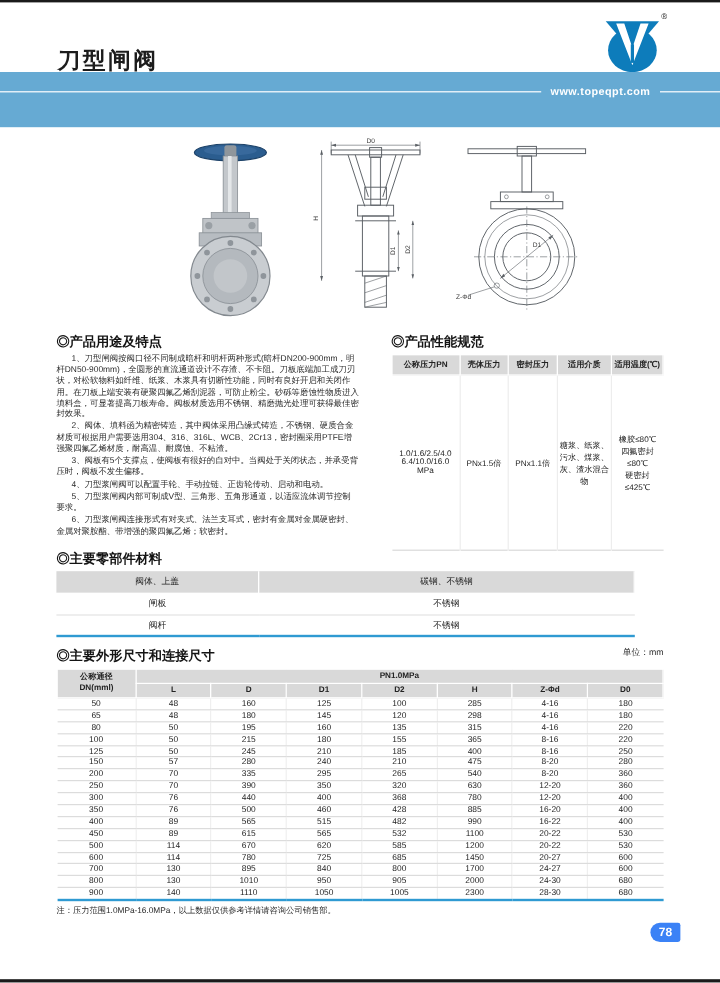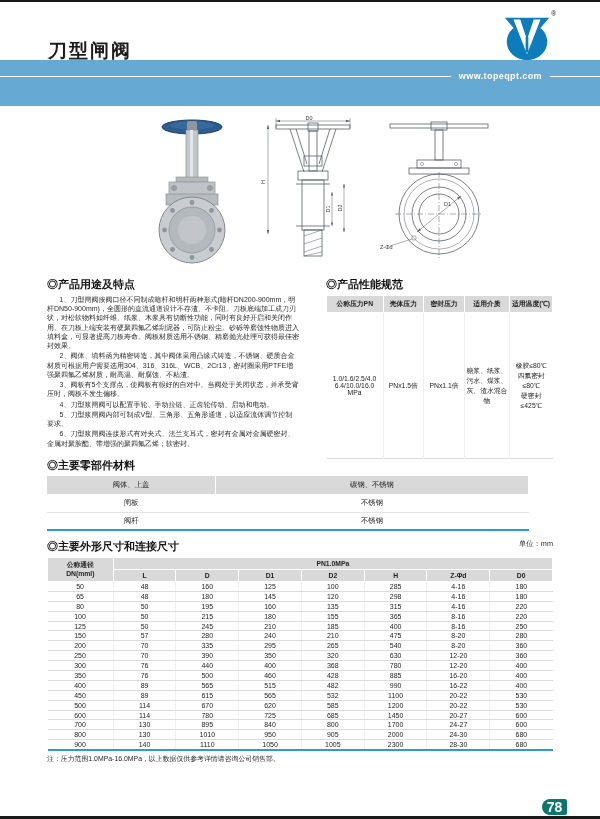--- a/index.html
+++ b/index.html
@@ -59,22 +59,22 @@
   .unit-note { font-size:7.3px; color:#2a2a2a; }
   .dim-table { table-layout:fixed; }
   .dim-table th { background:#d9d9d9; border:1px solid #fff; font-size:6.8px; font-weight:bold; text-align:center; padding:1px 0; height:12px; }
   .dim-table .dn-th div { line-height:1.25; }
   .dim-table td { font-size:7px; text-align:center; height:9.9px; padding:0; border-bottom:1px solid #dcdcdc; border-right:1px solid #efefef; }
   .dim-table td:last-child { border-right:none; }
   .dim-table tbody tr:last-child td { border-bottom:2px solid #2f9ad2; }
   .footnote { font-size:6.9px; color:#2a2a2a; margin-top:3px; }
 
   
-  .page-badge { position:absolute; right:33px; bottom:4px; width:25px; height:16px;
-    background:#0f766e; color:#fff; font-size:14px; font-weight:bold;
+  .page-badge { position:absolute; right:33px; bottom:34px; width:25px; height:16px;
+    background:#3b82f6; color:#fff; font-size:10px; font-weight:bold;
     display:flex; align-items:center; justify-content:center; border-radius:8px 2px 2px 8px; }
 </style>
 </head>
 <body>
 
 <div class="page">
   <div class="rule-top"></div>
 
   <div class="header">
     <div class="page-title">刀型闸阀</div>

